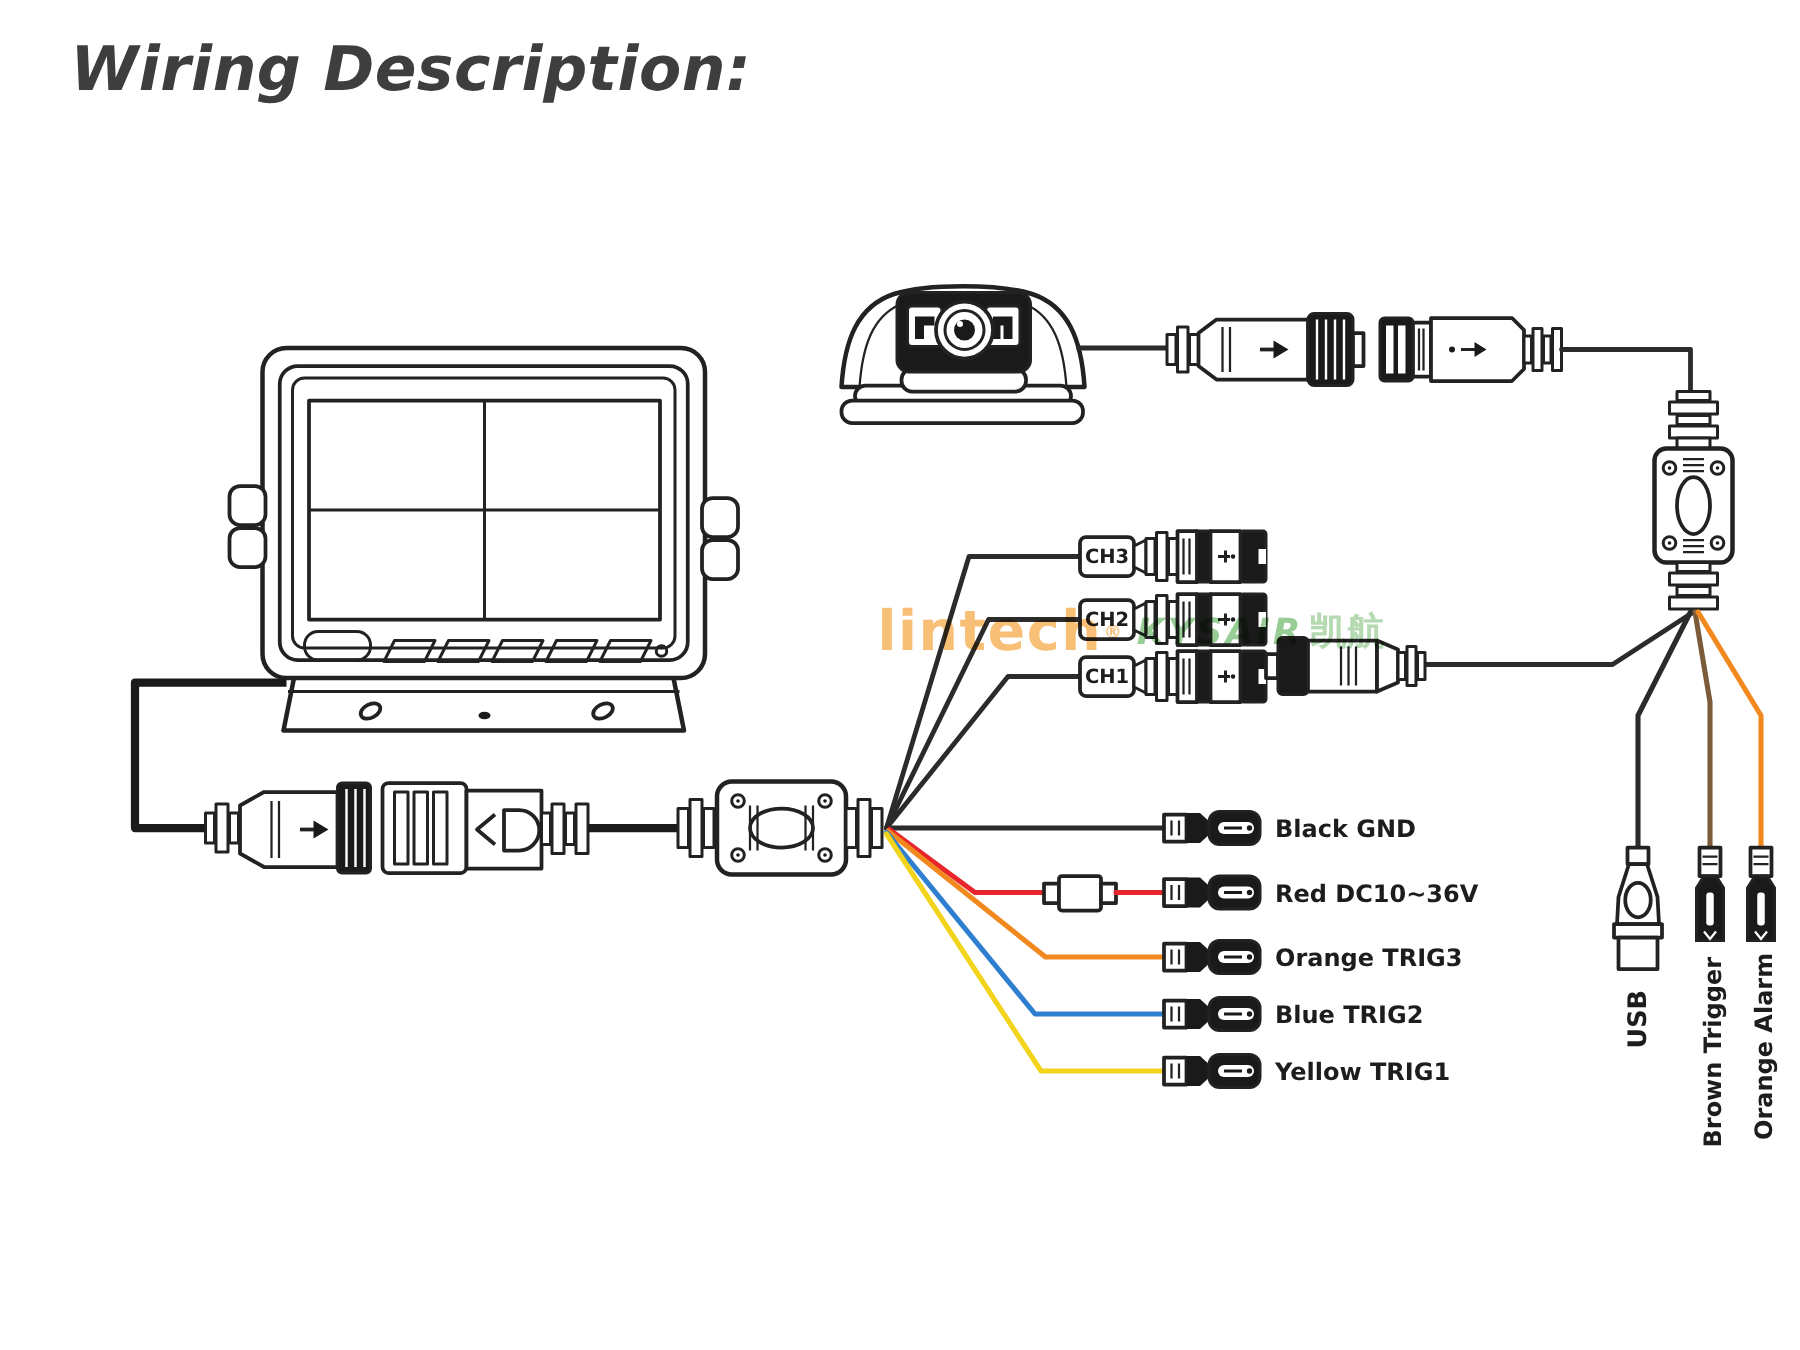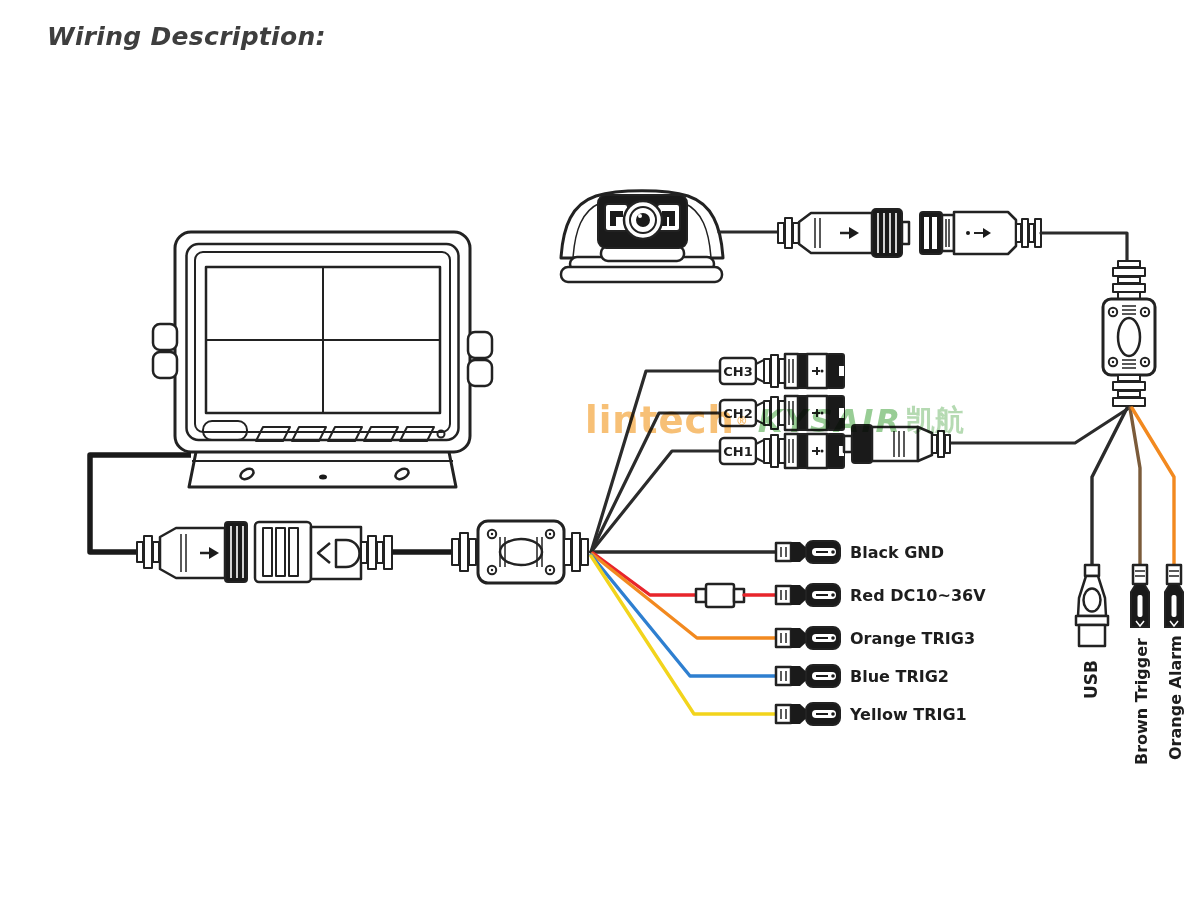--- a/index.html
+++ b/index.html
@@ -1,18 +1,18 @@
 <!DOCTYPE html>
 <html><head>
 <meta charset="utf-8">
 <style>
   html,body{margin:0;padding:0;background:#fff;}
   #page{position:relative;width:1200px;height:900px;background:#ffffff;overflow:hidden;
         font-family:"DejaVu Sans",sans-serif;}
-  #title{position:absolute;left:47px;top:22px;margin:0;font-size:25px;font-weight:bold;
+  #title{position:absolute;left:47px;top:22px;margin:0;font-size:41px;font-weight:bold;
          font-style:italic;color:#3e3e3e;letter-spacing:.3px;}
   #diagram{position:absolute;left:0;top:0;}
   
   .s2 {stroke:#222;stroke-width:2;fill:#fff;stroke-linejoin:round;}
   .s25{stroke:#222;stroke-width:2.5;fill:#fff;stroke-linejoin:round;}
   .s3 {stroke:#222;stroke-width:3;fill:#fff;stroke-linejoin:round;}
   .nf {fill:none;}
   .bk {fill:#1a1a1a;stroke:#222;stroke-width:2;}
   .fb {fill:#1a1a1a;stroke:none;}
   .rib{stroke:#fff;stroke-width:1.6;}
@@ -22,23 +22,23 @@
   .cwire{fill:none;stroke-width:3.4;stroke-linejoin:round;stroke-linecap:round;}
   .lbl  {font:bold 16px "DejaVu Sans",sans-serif;fill:#1d1d1d;}
   .chlbl{font:bold 13px "DejaVu Sans",sans-serif;fill:#1d1d1d;text-anchor:middle;}
   .vlbl {font:bold 16px "DejaVu Sans",sans-serif;fill:#1d1d1d;}
   .vlbl-s{font:bold 17px "DejaVu Sans",sans-serif;fill:#1d1d1d;}
   
   #watermark{position:absolute;left:585px;top:399px;display:flex;align-items:center;
              mix-blend-mode:multiply;pointer-events:none;white-space:nowrap;}
   .wm-brand{font-weight:bold;font-size:37px;color:rgba(242,153,34,.62);letter-spacing:1px;}
   .wm-reg{font-weight:bold;font-size:12px;color:rgba(242,153,34,.62);margin-left:1px;}
-  .wm-k{font-weight:bold;font-style:italic;font-size:32px;color:rgba(78,168,72,.58);
+  .wm-k{font-weight:bold;font-style:italic;font-size:24px;color:rgba(78,168,72,.58);
         letter-spacing:2px;margin-left:10px;}
-  .wm-cn{font-weight:bold;font-size:29px;color:rgba(78,168,72,.42);margin-left:4px;}
+  .wm-cn{font-weight:bold;font-size:25px;color:rgba(78,168,72,.42);margin-left:4px;}
 </style>
 </head>
 <body>
 
 <div id="page">
   <h1 id="title">Wiring Description:</h1>
 
   <svg id="diagram" width="1200" height="900" viewBox="0 0 1200 900">
     <defs>
       <g id="screw">

